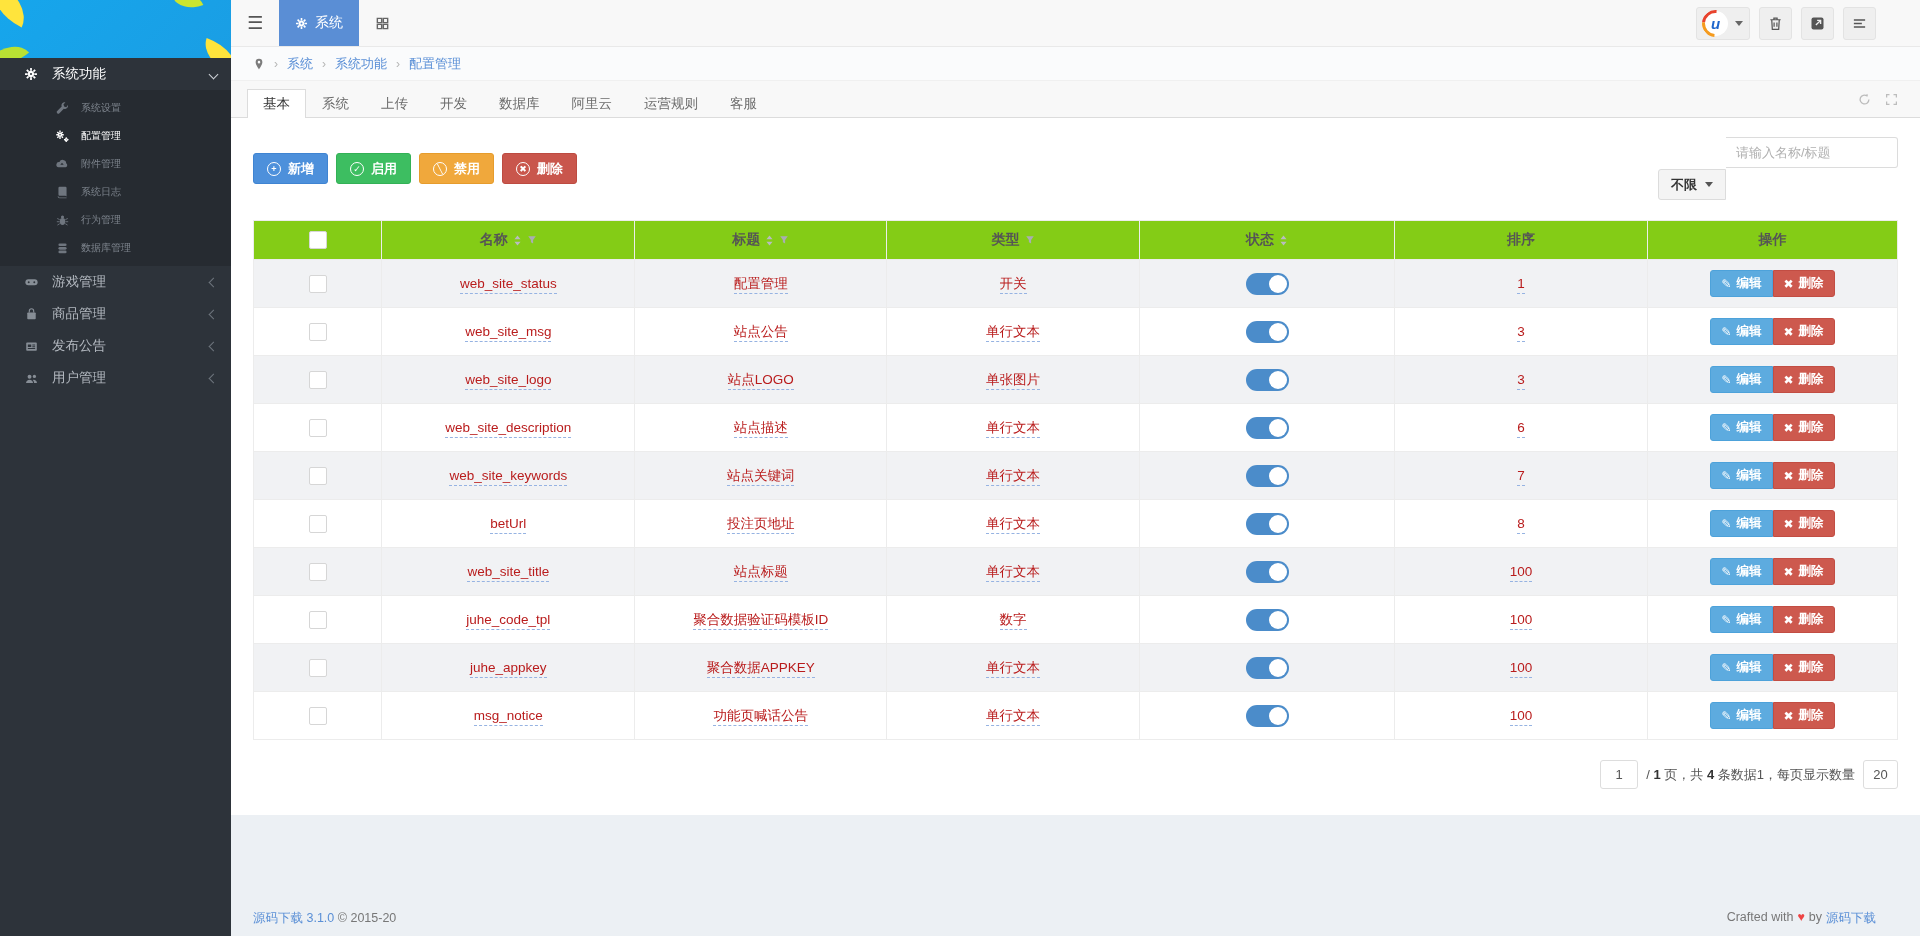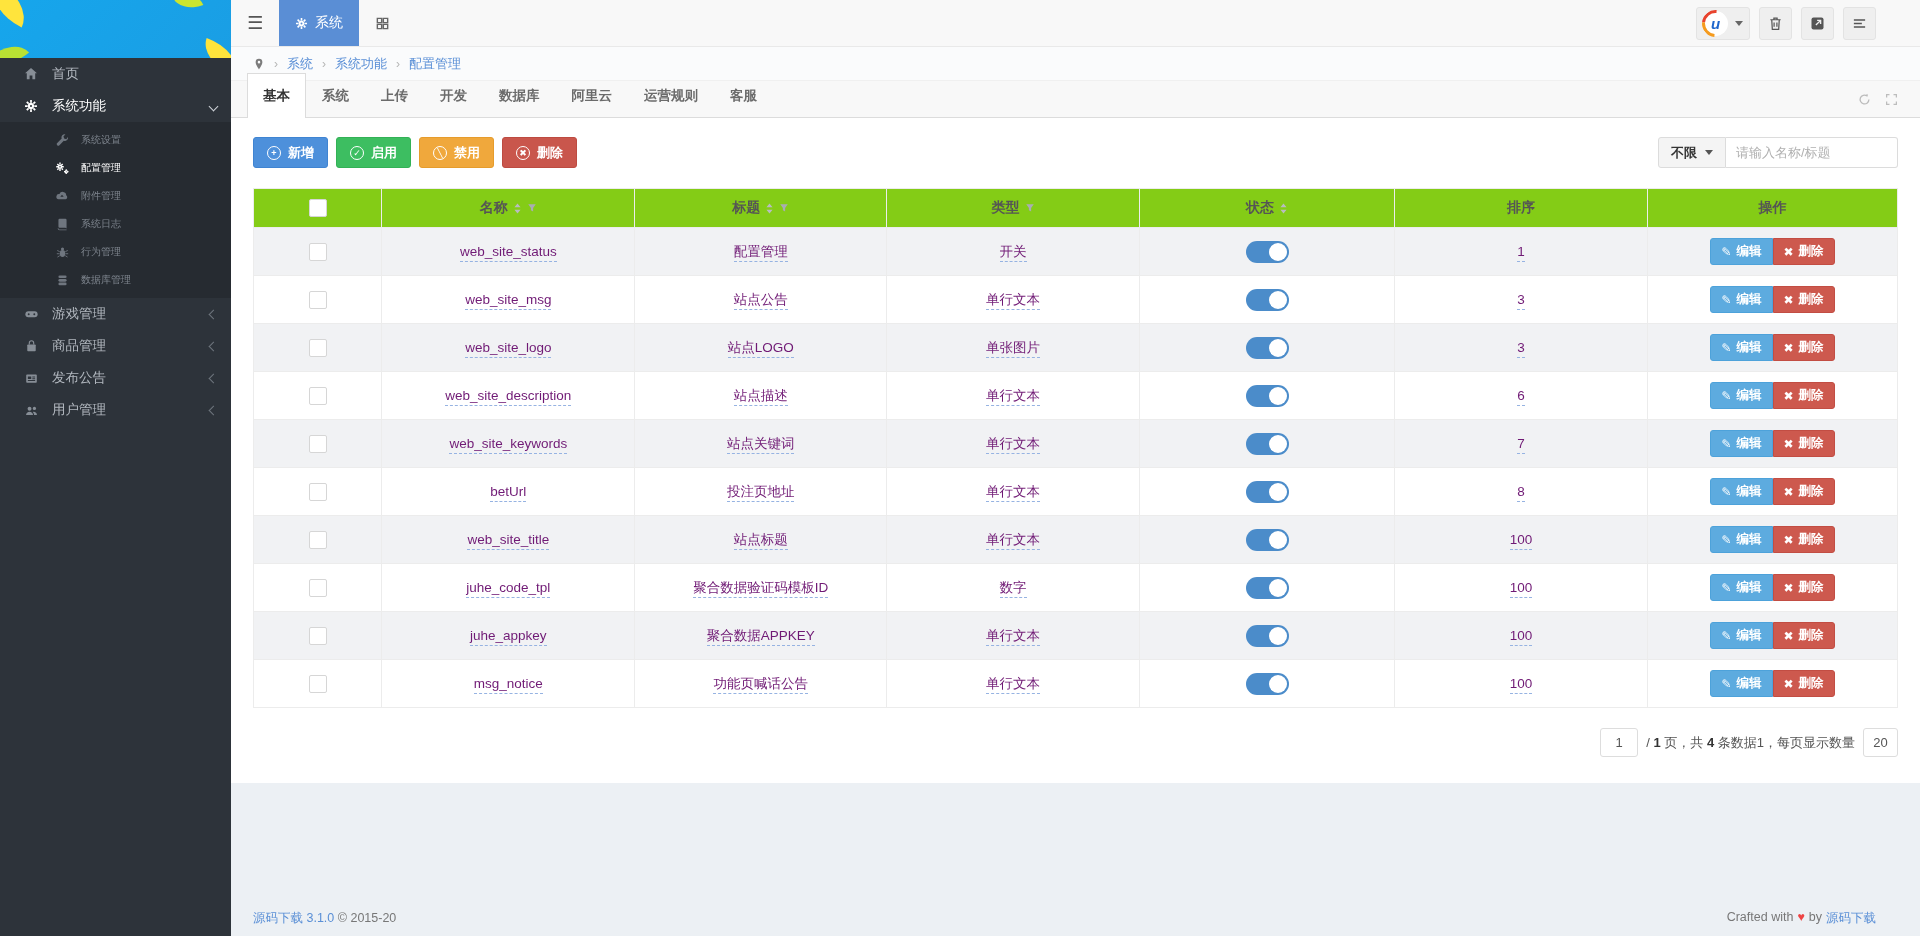--- a/index.html
+++ b/index.html
@@ -43,46 +43,46 @@
   .avatar i { position:absolute; inset:-1px; border-radius:50%; border:3px solid transparent; border-top-color:#e8432e; border-left-color:#f59b1e; transform:rotate(-40deg); }
   .avatar b { position:absolute; inset:0; display:flex; align-items:center; justify-content:center; color:#1f66cc; font-style:italic; font-size:15px; }
   .caret { width:0; height:0; border-left:4px solid transparent; border-right:4px solid transparent; border-top:5px solid #666; }
 
   .breadcrumb { height:34px; background:#fafbfc; border-bottom:1px solid #f0f0f0; display:flex; align-items:center; padding-left:22px; gap:9px; font-size:13px; }
   .breadcrumb a { color:#5a8fd6; text-decoration:none; cursor:pointer; }
   .bc-sep { color:#b5b5b5; font-size:12px; }
   .pin { color:#7c7c7c; display:flex; }
 
   .tabsbar { height:37px; background:#f8f8f8; border-bottom:1px solid #dcdcdc; display:flex; align-items:flex-end; padding-left:16px; position:relative; }
-  .tab { padding:13px 15px; font-size:13.5px; font-weight:bold; color:#6b6b6b; border:1px solid transparent; border-bottom:none; cursor:pointer; margin-bottom:-1px; }
+  .tab { padding:5px 15px; font-size:13.5px; font-weight:normal; color:#6b6b6b; border:1px solid transparent; border-bottom:none; cursor:pointer; margin-bottom:-1px; }
   .tab.active { background:#fff; border-color:#dcdcdc; color:#333; }
   .tabsbar-icons { position:absolute; right:22px; top:0; height:100%; display:flex; align-items:center; gap:14px; color:#bcbcbc; }
   .tabsbar-icons span { cursor:pointer; display:flex; }
 
   .panel { background:#fff; padding:19px 22px 26px; }
   .toolbar { display:flex; align-items:center; }
   .tb-left { display:flex; gap:8px; }
   .btn { height:31px; border:none; border-radius:3px; color:#fff; font-size:13px; font-weight:bold; padding:0 13px; display:inline-flex; align-items:center; gap:7px; cursor:pointer; font-family:inherit; }
   .btn-add { background:#4d90db; border:1px solid #3f84d2; }
   .btn-enable { background:#3dbe61; border:1px solid #33b156; }
   .btn-disable { background:#f0a83c; border:1px solid #e69c2c; }
   .btn-delete { background:#c9564c; border:1px solid #bd4b41; }
   .cicon { width:14px; height:14px; border:1px solid #fff; border-radius:50%; display:inline-flex; align-items:center; justify-content:center; font-size:9px; font-weight:bold; }
   .tb-right { margin-left:auto; display:flex; }
-  .drop { height:31px; background:#f4f4f4; border:1px solid #dcdcdc; border-radius:3px 0 0 3px; display:flex; align-items:center; gap:8px; padding:0 12px; font-size:13px; font-weight:bold; color:#333; cursor:pointer; }
+  .drop { height:31px; background:#f4f4f4; border:1px solid #dcdcdc; border-radius:3px 0 0 3px; display:flex; align-items:center; gap:8px; padding:0 12px; font-size:13px; font-weight:bold; color:#333; cursor:pointer;margin-top:32px; }
   .drop .caret { border-top-color:#555; }
   .search-input { height:31px; width:172px; border:1px solid #dcdcdc; border-left:none; border-radius:0 3px 3px 0; padding:0 10px; font-size:13px; color:#333; outline:none; font-family:inherit; }
   .search-input::placeholder { color:#b0b0b0; }
 
   table.grid { width:100%; border-collapse:collapse; margin-top:20px; table-layout:fixed; }
   .grid th { height:39px; font-size:14px; color:#555; font-weight:bold; border:1px solid #ececec; background:#84cc16; }
   .grid td { height:48px; text-align:center; border:1px solid #ececec; font-size:13.5px; }
   .grid tbody tr:nth-child(odd) td { background:#f1f2f4; }
   .th-inner { display:inline-flex; align-items:center; gap:5px; justify-content:center; }
-  .cell-link { color:#701a75; text-decoration:none; border-bottom:1px dashed #96b3e2; padding-bottom:2px; cursor:pointer; }
+  .cell-link { color:#b91c1c; text-decoration:none; border-bottom:1px dashed #96b3e2; padding-bottom:2px; cursor:pointer; }
   .cb { width:18px; height:18px; background:#fff; border:1px solid #d6d6d6; border-radius:2px; margin:0 auto; cursor:pointer; }
   .toggle { width:43px; height:22px; border-radius:11px; background:#4b8cca; margin:0 auto; position:relative; cursor:pointer; }
   .toggle .knob { width:18px; height:18px; border-radius:50%; background:#fff; position:absolute; top:2px; right:2px; }
   .btn-group { display:inline-flex; }
   .btn-edit,.btn-del { height:27px; border:none; color:#fff; font-size:12.5px; font-weight:bold; padding:0 10px; display:inline-flex; align-items:center; gap:5px; cursor:pointer; font-family:inherit; }
   .btn-edit { background:#5dabdf; border:1px solid #4da2da; border-radius:3px 0 0 3px; }
   .btn-del { background:#cd594e; border:1px solid #c24d43; border-radius:0 3px 3px 0; }
   .bi { font-size:12px; }
 
   .pagination { display:flex; justify-content:flex-end; align-items:center; margin-top:20px; gap:8px; font-size:13px; color:#555; }
@@ -101,28 +101,20 @@
 <body>
 
 <div class="sidebar">
   <div class="logo">
     <span class="leaf leaf1"></span>
     <span class="leaf leaf2"></span>
     <span class="leaf leaf3"></span>
     <span class="leaf leaf4"></span>
   </div>
   <ul class="menu">
-    <li class="m-item">
-      <span class="mi">
-        <svg width="14" height="14" viewBox="0 0 16 16" fill="currentColor">
-            <path d="M8 1.2 14.8 7h-2v7H9.6V9.6H6.4V14H3.2V7h-2z"></path>
-          </svg>
-      </span>
-      <span>首页</span>
-    </li>
     <li class="m-item active-parent">
       <span class="mi">
         <svg width="14" height="14" viewBox="0 0 16 16" stroke="currentColor" fill="none">
             <path d="M8 1.2v3M8 11.8v3M1.2 8h3M11.8 8h3M3.2 3.2l2.1 2.1M10.7 10.7l2.1 2.1M12.8 3.2l-2.1 2.1M5.3 10.7l-2.1 2.1" stroke-width="2"></path>
             <circle cx="8" cy="8" r="2.4" stroke-width="2.4"></circle>
           </svg>
       </span>
       <span>系统功能</span>
       <span class="grow"></span>
       <span class="chev down"></span>

